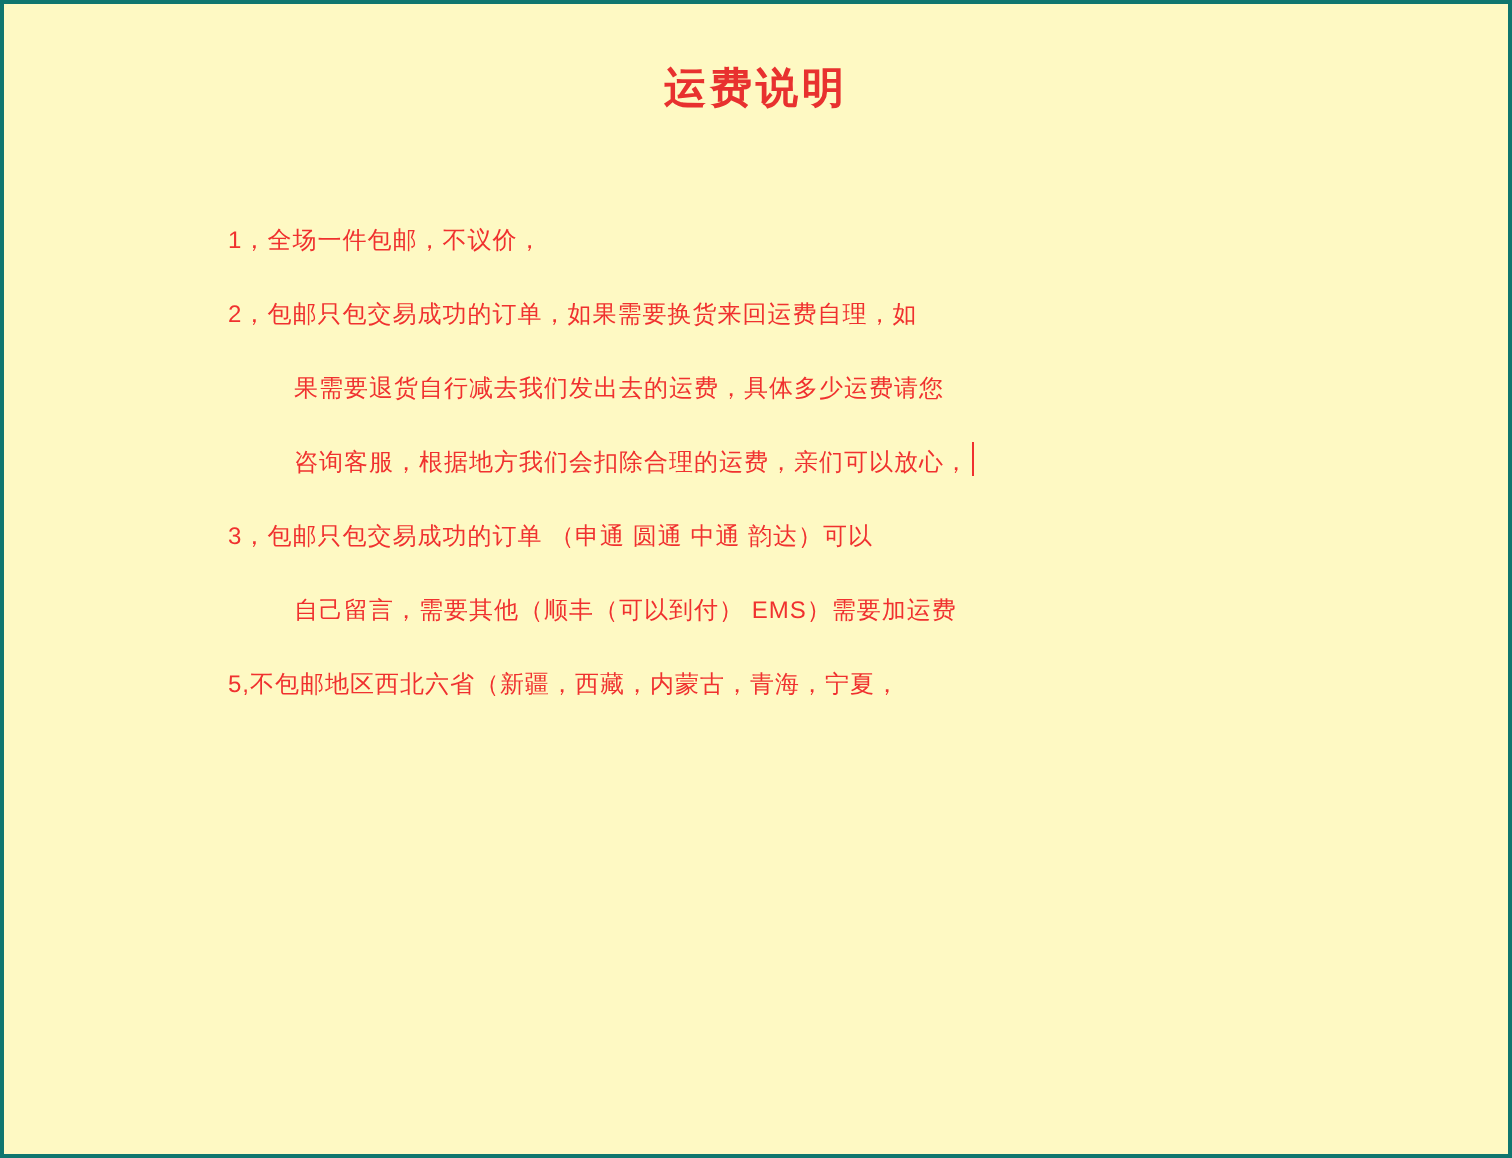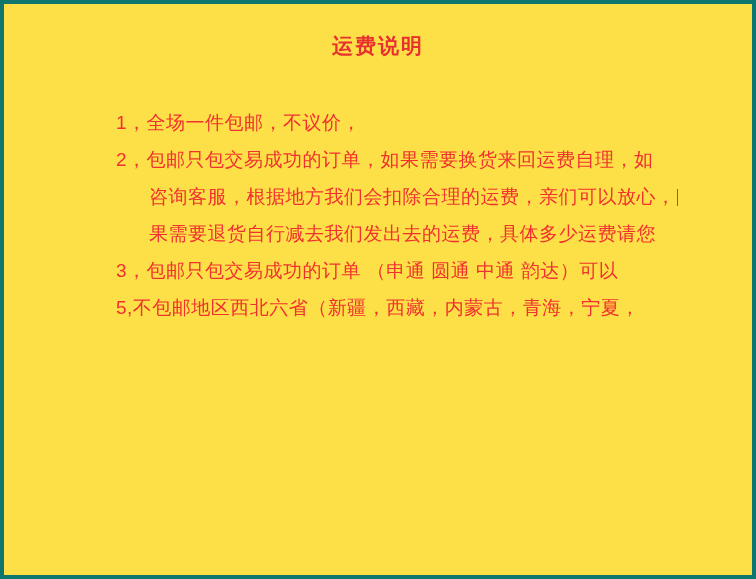--- a/index.html
+++ b/index.html
@@ -11,41 +11,41 @@
     height: 579px;
     background: #ffffff;
     font-family: "Liberation Sans", sans-serif;
     overflow: hidden;
   }
   .page {
     position: relative;
     width: 756px;
     height: 579px;
     box-sizing: border-box;
-    border: 4px solid #0f766e;
-    background: #fde047;
+    border: 2px solid #0f766e;
+    background: #fef9c3;
   }
   .doc-title {
     text-align: center;
     color: #e8312f;
     font-size: 21px;
     font-weight: bold;
     letter-spacing: 2px;
     margin-top: 28px;
     margin-bottom: 0;
     font-family: "Liberation Sans", sans-serif;
   }
   .body-block {
     margin-top: 44px;
     padding-left: 112px;
     padding-right: 50px;
   }
   .item {
     color: #f0312f;
-    font-size: 19px;
+    font-size: 12px;
     line-height: 37px;
     text-align: justify;
     letter-spacing: 0.5px;
     margin: 0 0 0 0;
     font-family: "Liberation Sans", sans-serif;
   }
   .item .num {
     display: inline;
   }
   .item .txt {
@@ -72,26 +72,27 @@
   <div class="doc-title">运费说明</div>
 
   <div class="body-block">
 
     <p class="item">
       <span class="num">1，</span><span class="txt">全场一件包邮，不议价，</span>
     </p>
 
     <p class="item">
       <span class="num">2，</span><span class="txt">包邮只包交易成功的订单，如果需要换货来回运费自理，如</span>
+      <span class="indent">果需要退货自行减去我们发出去的运费，具体多少运费请您</span>
       <span class="indent"><span>咨询客服，根据地方我们会扣除合理的运费，亲们可以放心，</span><span class="caret"></span></span>
-      <span class="indent">果需要退货自行减去我们发出去的运费，具体多少运费请您</span>
     </p>
 
     <p class="item">
       <span class="num">3，</span><span class="txt">包邮只包交易成功的订单 （申通 圆通 中通 韵达）可以</span>
+      <span class="indent">自己留言，需要其他（顺丰（可以到付） EMS）需要加运费</span>
     </p>
 
 
     <p class="item">
       <span class="num">5,</span><span class="txt">不包邮地区西北六省（新疆，西藏，内蒙古，青海，宁夏，</span>
     </p>
 
   </div>
 </div>
 

